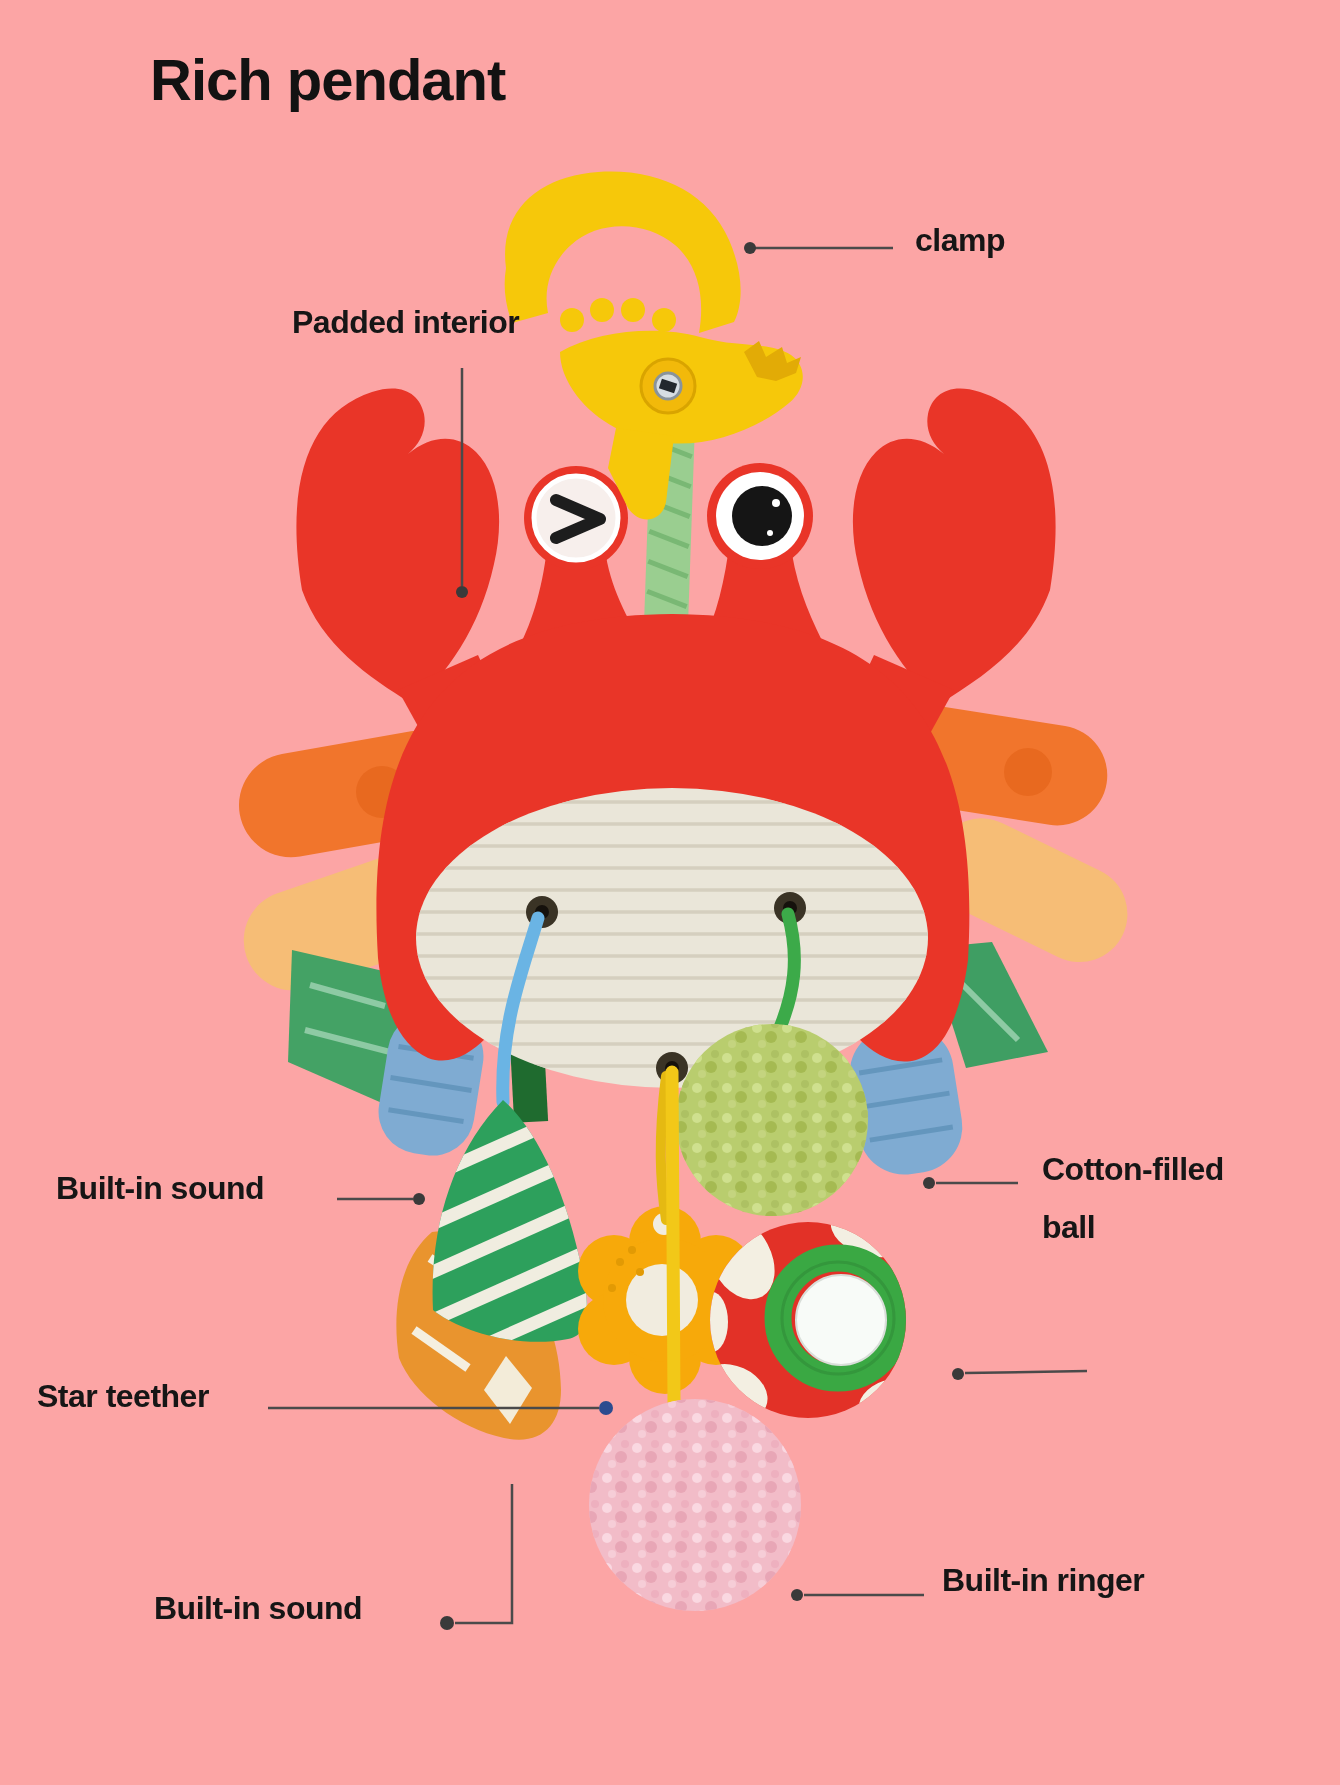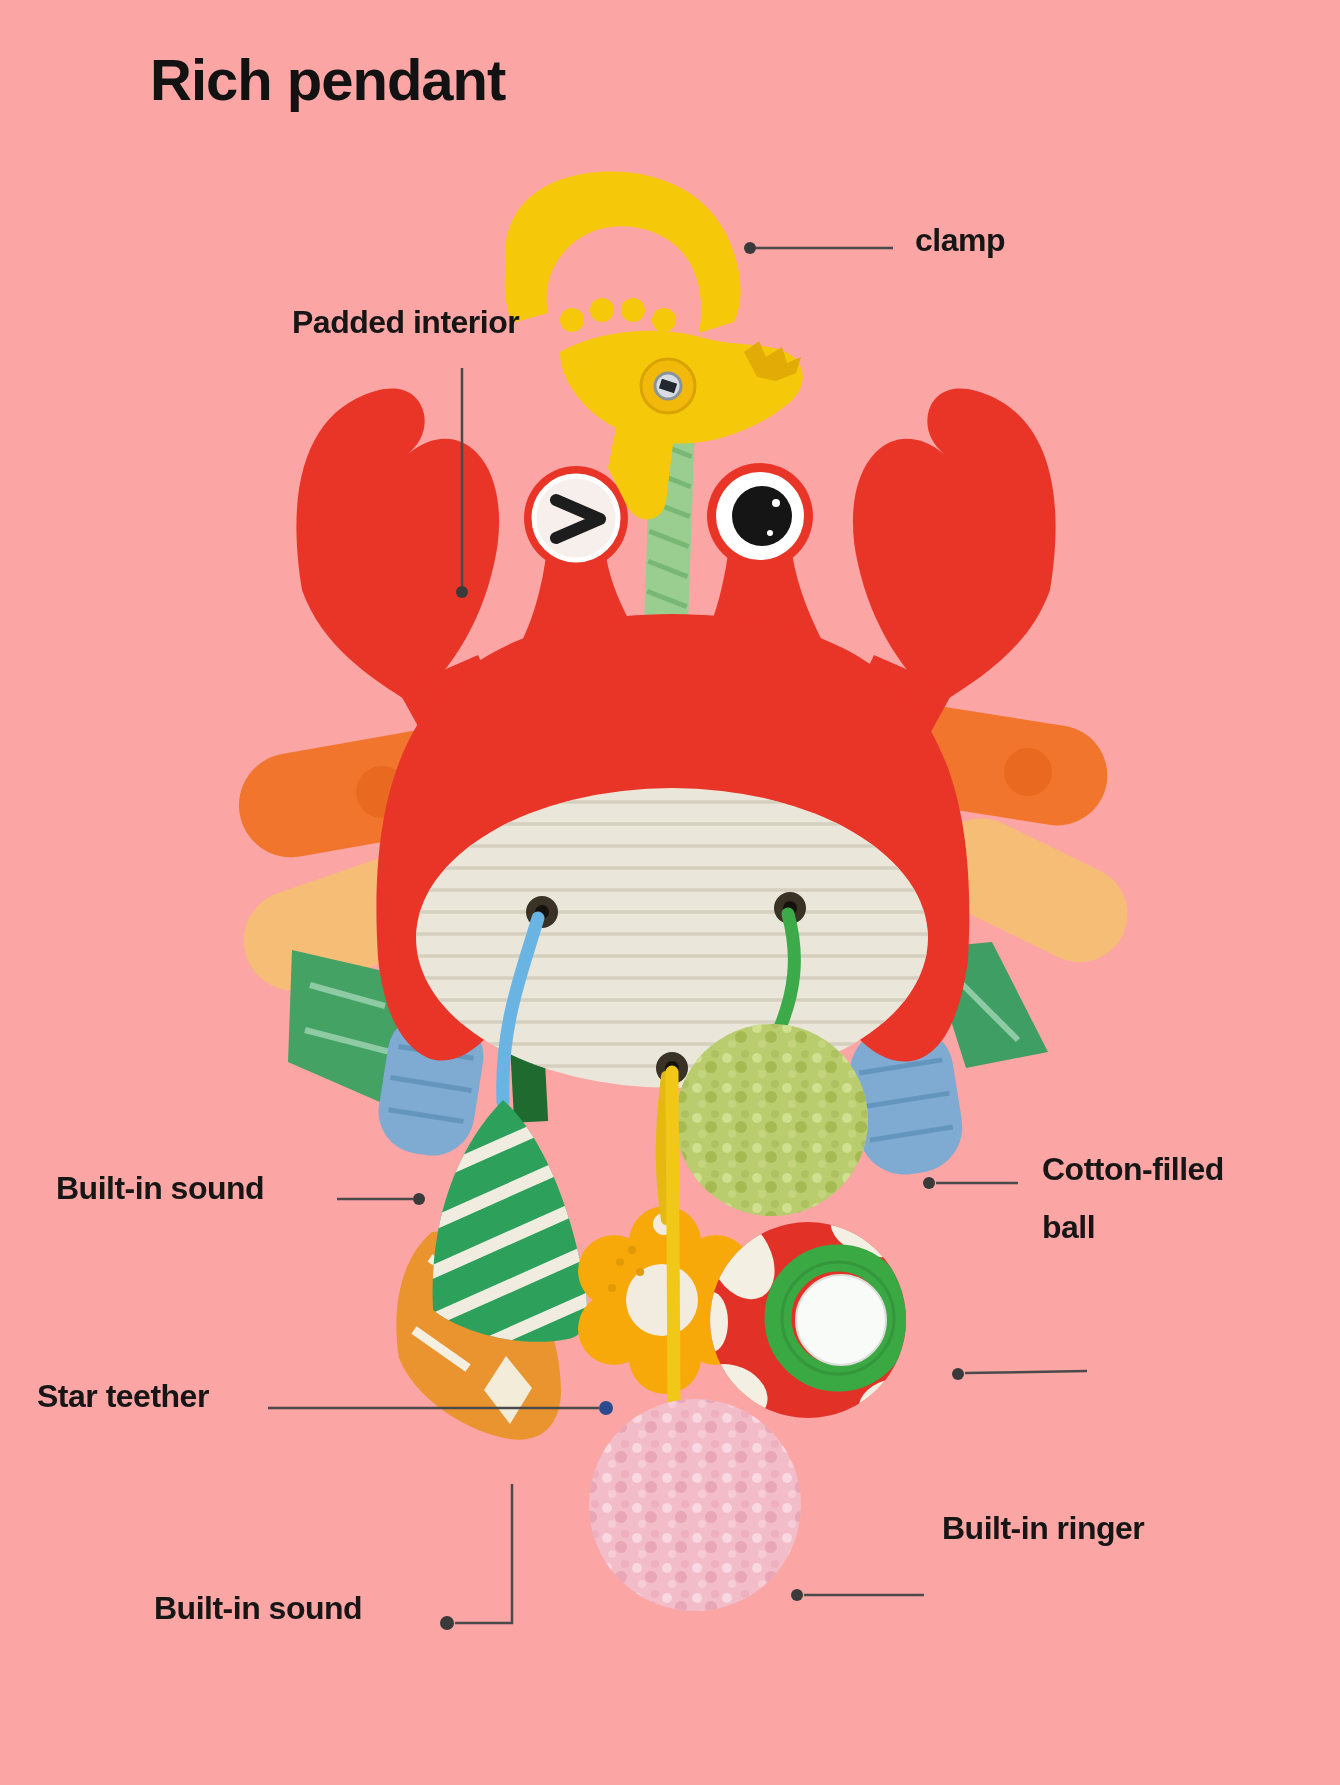--- a/index.html
+++ b/index.html
@@ -9,21 +9,21 @@
   .label{position:absolute;font-weight:700;color:#161616;font-size:32px;line-height:1.05;letter-spacing:-0.5px;white-space:nowrap;}
   .label.two-line span{display:block;line-height:58px;}
   .title{position:absolute;left:150px;top:46px;font-weight:700;color:#121212;font-size:58px;letter-spacing:-1px;margin:0;}
   #lbl-clamp{left:915px;top:224px;}
   #lbl-padded{left:292px;top:306px;}
   #lbl-sound{left:56px;top:1172px;}
   #lbl-cotton{left:1042px;top:1140px;}
   #lbl-star{left:37px;top:1380px;}
   #lbl-mirror{left:1094px;top:1322px;}
   #lbl-bead{left:154px;top:1592px;}
-  #lbl-ringer{left:942px;top:1512px;}
+  #lbl-ringer{left:942px;top:1564px;}
 </style>
 </head>
 <body>
 
 <div class="page" style="background: #fca5a5;">
 
   <svg class="art" viewBox="0 0 1340 1785">
     <defs>
       <clipPath id="bellyClip">
           <ellipse cx="672" cy="938" rx="256" ry="150"></ellipse>

